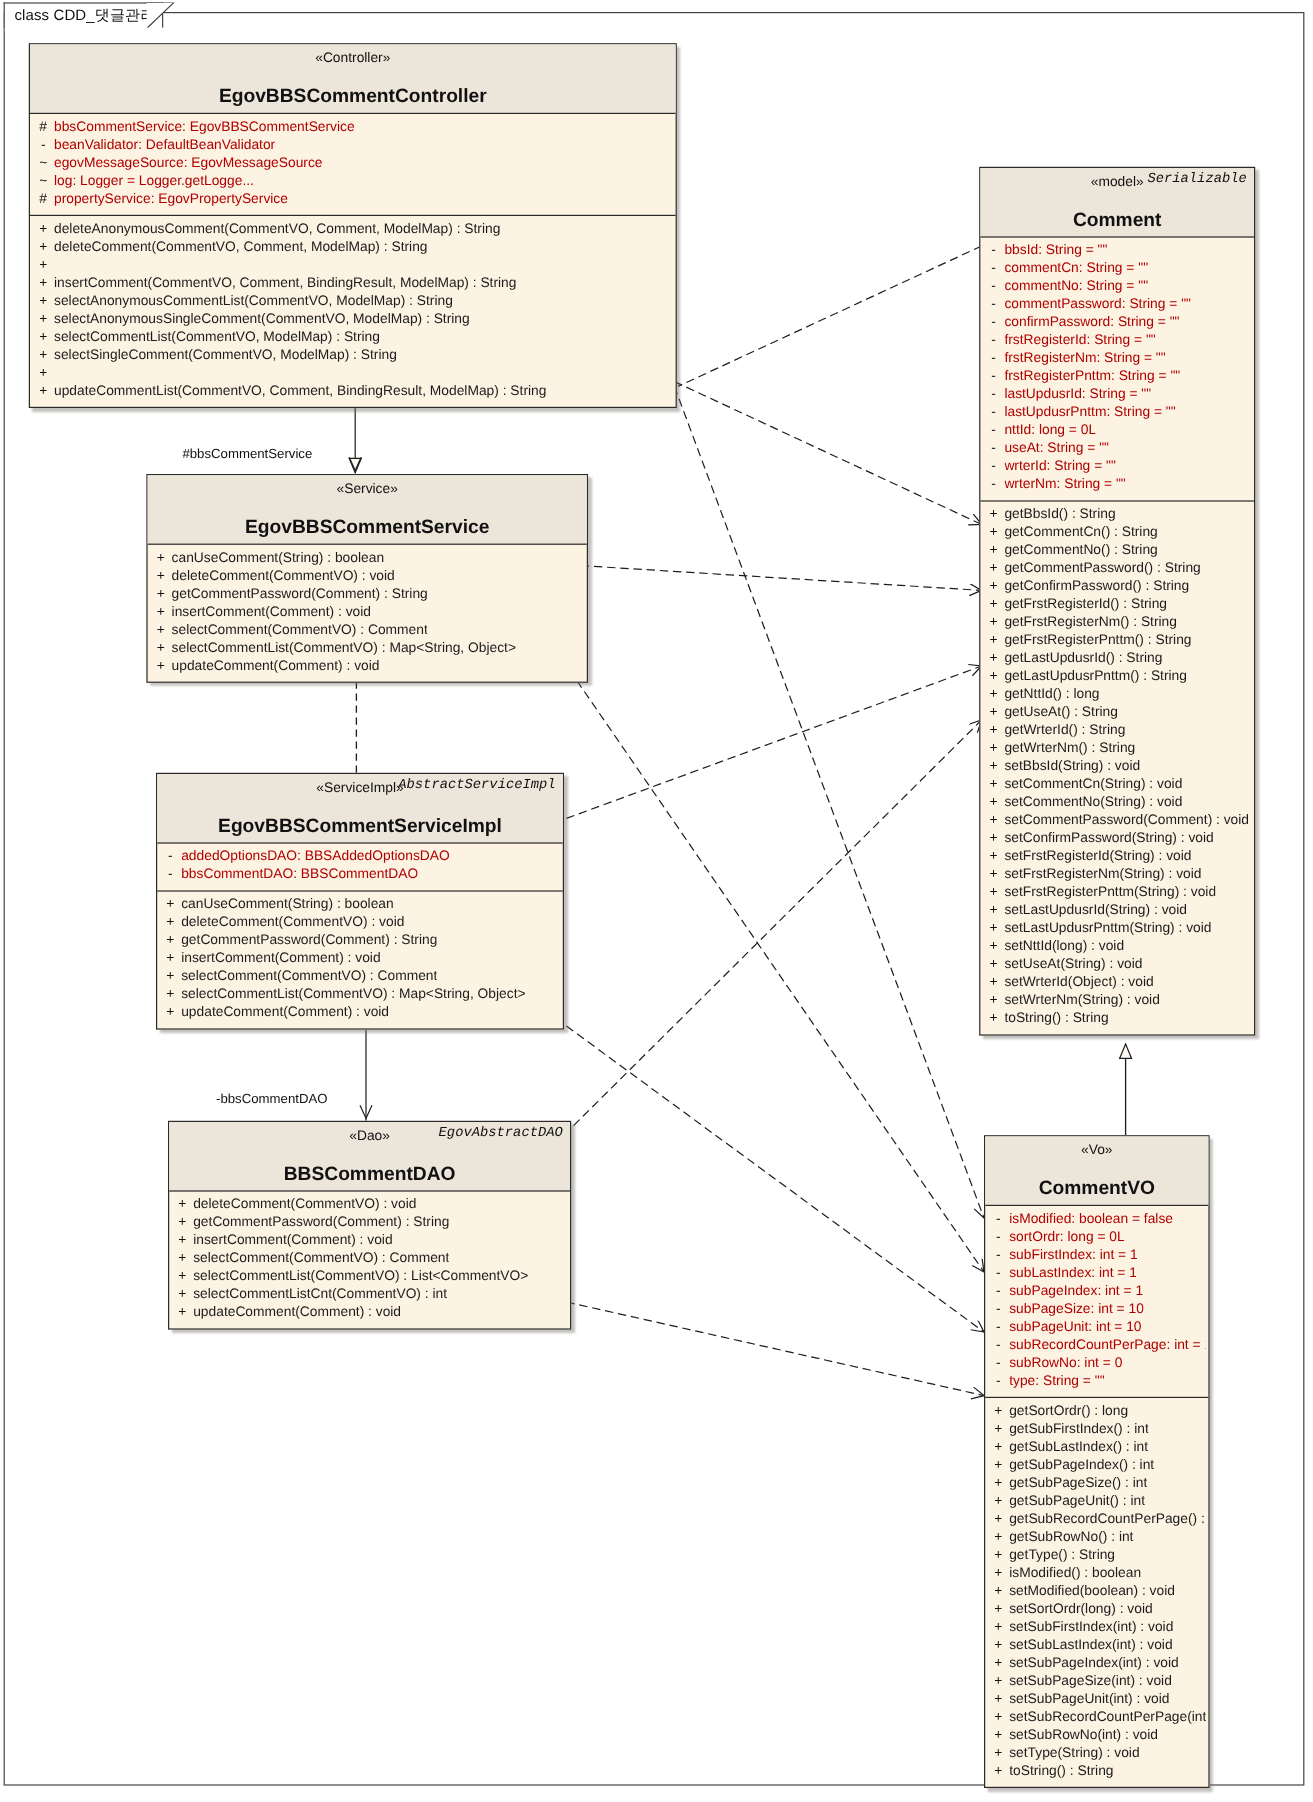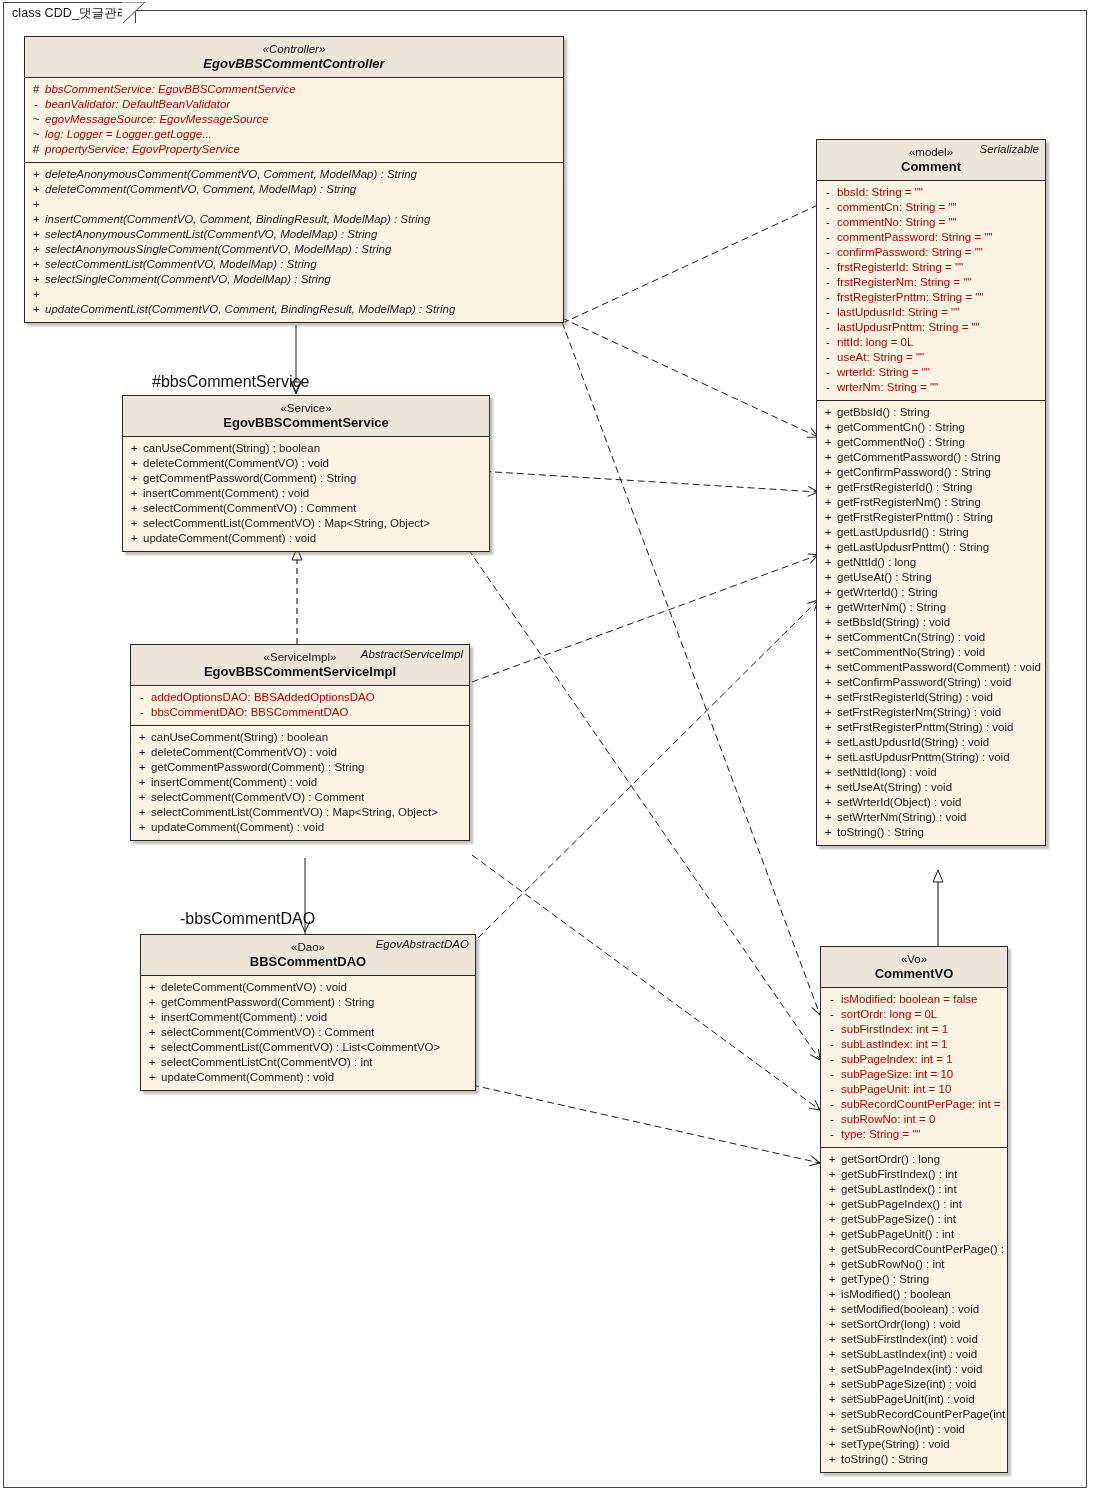--- a/index.html
+++ b/index.html
@@ -92,31 +92,33 @@
     text-align: center;
     position: relative;
   }
   .uml .parent {
     position: absolute;
     right: 6px;
     top: 3px;
     font-style: italic;
     font-size: 11.5px;
     color: #111;
+    font-family: Liberation Mono, monospace;
   }
   .uml .stereo {
     font-size: 11.5px;
     line-height: 14px;
     color: #111;
   }
   .uml .cname {
     font-weight: bold;
-    font-size: 13px;
+    font-size: 16px;
     line-height: 15px;
     color: #111;
+    margin-top: 17px;
   }
   .uml .compartment {
     padding: 4px 2px 5px 2px;
   }
   .uml .compartment + .compartment {
     border-top: 1px solid #2a2a2a;
   }
   .uml .row {
     display: flex;
     align-items: baseline;
@@ -133,21 +135,21 @@
   .uml .attr .txt { color: #b00000; }
   .uml .op .txt { color: #1c1c1c; }
   .uml .txt {
     font-size: 11.5px;
     overflow: hidden;
     text-overflow: clip;
   }
   .conn-label {
     position: absolute;
     z-index: 4;
-    font-size: 16px;
+    font-size: 11px;
     color: #111;
     white-space: nowrap;
     background: transparent;
   }
 </style>
 </head>
 <body>
 
 <div id="diagram">
 
@@ -193,21 +195,21 @@
   <div id="frame"></div>
   <div id="frame-tab">
     <span>class CDD_댓글관리</span>
   </div>
   <svg id="frame-tab-corner" viewBox="0 0 24 23">
     <path d="M0,0 L23,0 L0,22" fill="#ffffff" stroke="none"></path>
     <path d="M0,0 L23,0 M23,0 L0,22" fill="none" stroke="#444" stroke-width="1"></path>
   </svg>
   <div id="frame-tab-mask"></div>
 
-  <div class="uml" id="cls-controller" style="left:24px; top:36px; width:540px;font-style:italic;">
+  <div class="uml" id="cls-controller" style="left:24px; top:36px; width:540px;">
     <div class="head">
       <div class="parent"></div>
       <div class="stereo">«Controller»</div>
       <div class="cname">EgovBBSCommentController</div>
     </div>
     <div class="compartment">
         <div class="row attr">
           <span class="vis">#</span>
           <span class="txt">bbsCommentService:  EgovBBSCommentService</span>
         </div>

